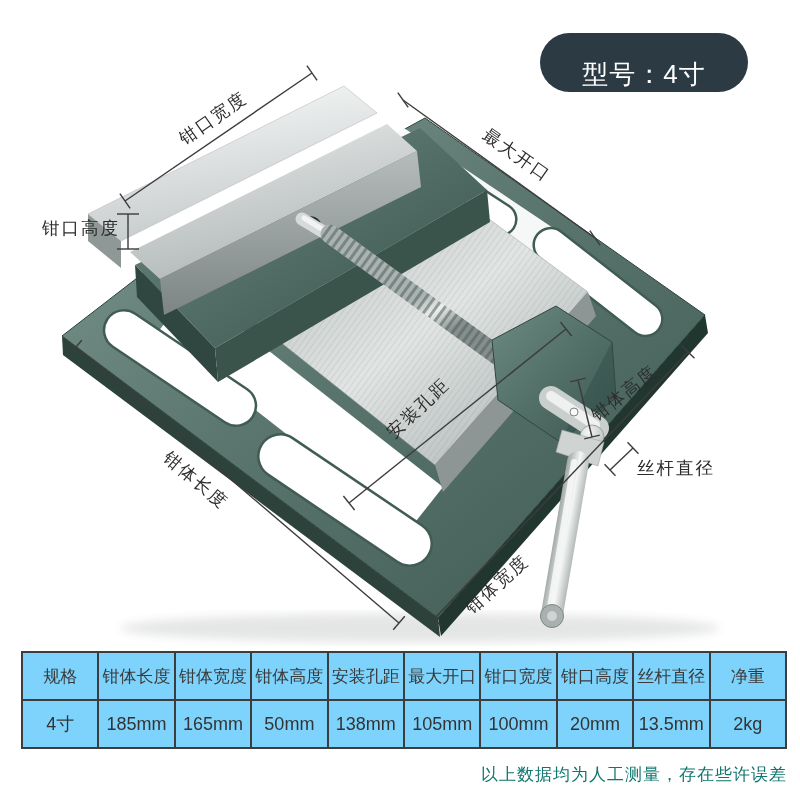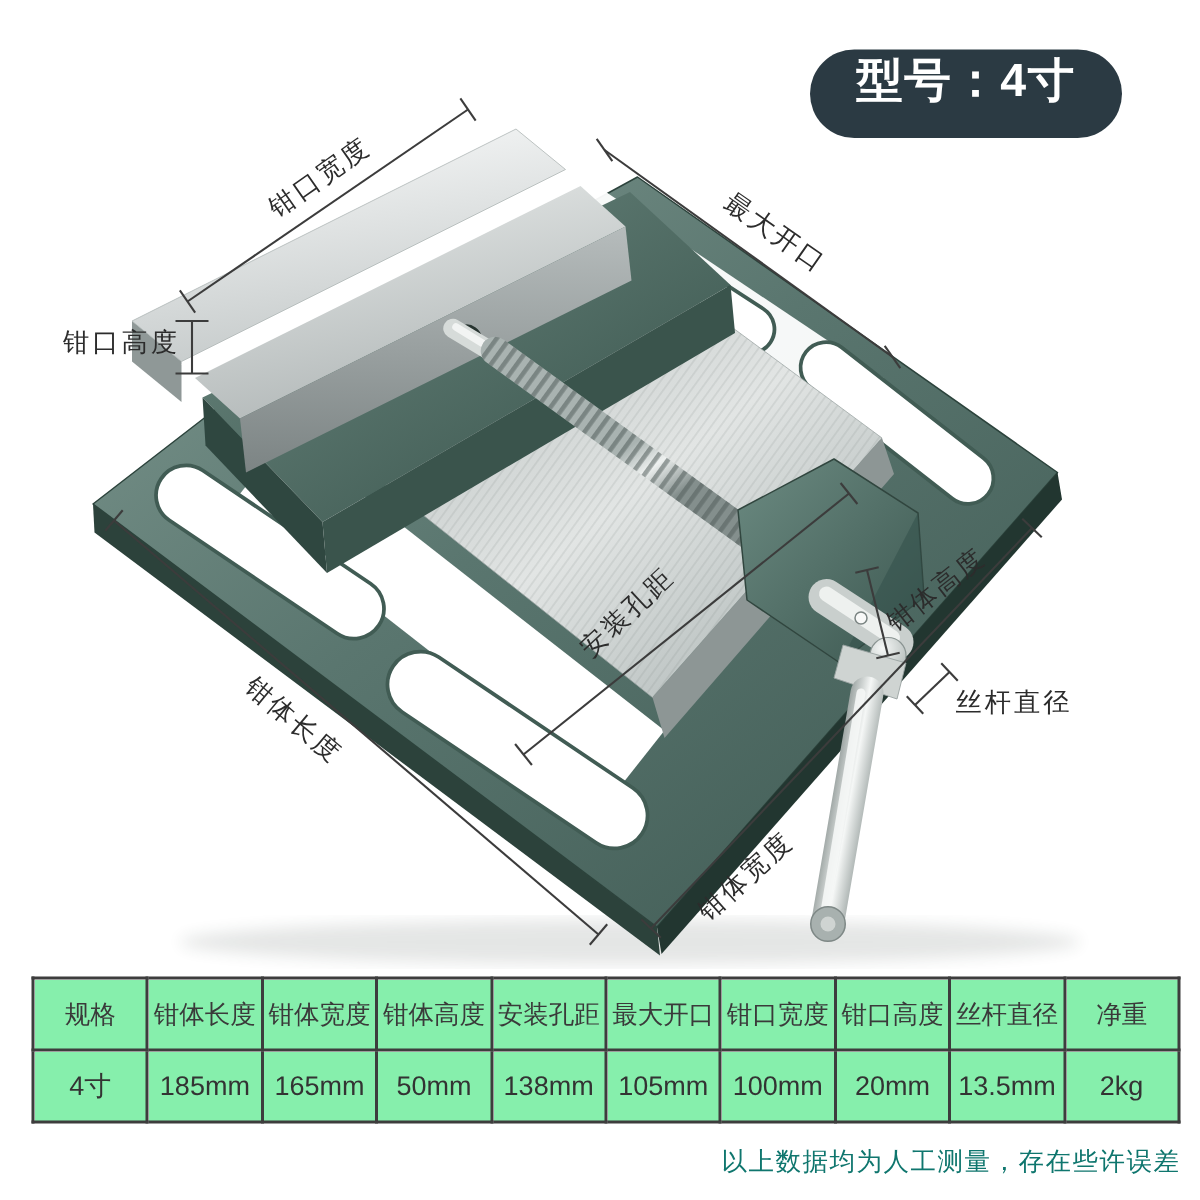--- a/index.html
+++ b/index.html
@@ -3,32 +3,32 @@
 <meta charset="utf-8">
 <style>
   html,body{margin:0;padding:0;}
   body{
     width:800px;height:800px;position:relative;background:#ffffff;overflow:hidden;
     font-family:"Liberation Sans","DejaVu Sans",sans-serif;
   }
   .badge{
     position:absolute;left:540px;top:33px;width:208px;height:59px;
     background:#2b3a43;color:#ffffff;border-radius:30px;
-    display:flex;align-items:flex-start;justify-content:center;
-    font-size:31px;font-weight:700;letter-spacing:1px;
+    display:flex;align-items:flex-end;justify-content:center;
+    font-size:26px;font-weight:400;letter-spacing:1px;
   }
   .stage{position:absolute;left:0;top:0;width:800px;height:648px;}
   .stage svg{display:block;}
   .anno-label{fill:#2c2c2c;font-size:17.5px;letter-spacing:2px;}
   .spec-table{position:absolute;left:21px;top:651px;width:766px;}
   .spec-table table{
     border-collapse:collapse;table-layout:fixed;width:766px;
   }
   .spec-table td{
-    border:2px solid #3d3d3d;background:#86efac;text-align:center;
+    border:2px solid #3d3d3d;background:#7dd3fc;text-align:center;
     height:46px;font-size:17px;color:#3a3a3a;padding:0 2px;
     overflow:hidden;white-space:nowrap;
   }
   .spec-table tr.values td{font-size:18px;color:#333333;margin-left:24px;}
   .footnote{
     position:absolute;top:763px;left:0;right:13px;text-align:right;
     font-size:17px;color:#0f766e;letter-spacing:1px;
   }
 </style>
 </head>

